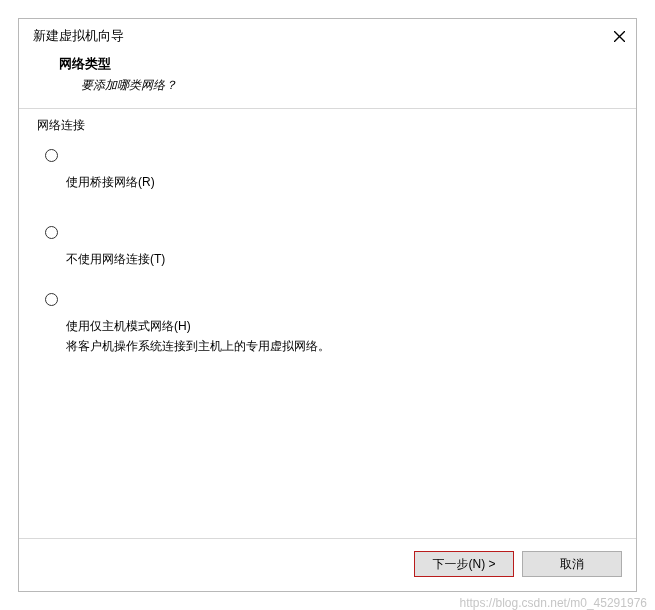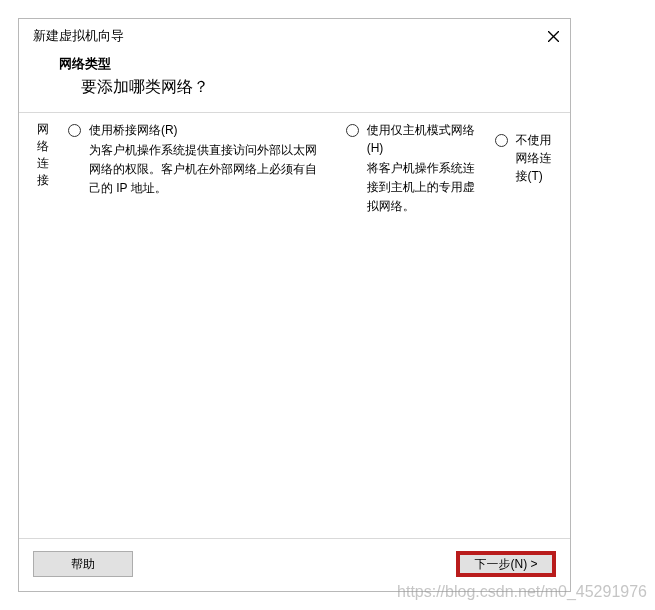--- a/index.html
+++ b/index.html
@@ -8,21 +8,21 @@
     padding: 18px;
     background: #fff;
     font-family: "Microsoft YaHei", "Segoe UI", sans-serif;
     font-size: 12px;
     color: #000;
     width: 655px;
     height: 610px;
     position: relative;
   }
   .dialog {
-    width: 553px;
+    width: 619px;
     height: 574px;
     border: 1px solid #b8b8b8;
     background: #fff;
     display: flex;
     flex-direction: column;
   }
   .titlebar {
     display: flex;
     justify-content: space-between;
     align-items: center;
@@ -30,26 +30,27 @@
   }
   .titlebar-title { font-size: 13px; }
   .close-icon {
     width: 14px; height: 14px;
     cursor: pointer;
     display: flex; align-items: center; justify-content: center;
   }
   .close-icon svg { width: 11px; height: 11px; }
   .header-block { padding: 4px 14px 14px 40px; }
   .header-title { font-size: 13px; font-weight: bold; margin-bottom: 4px; }
-  .header-sub { font-size: 16px; padding-left: 22px; }
+  .header-sub { font-size: 12px; padding-left: 22px; font-style: italic; }
   .sep { height: 1px; background: #d9d9d9; margin: 0; }
   .content {
     flex: 1;
     padding: 8px 18px 8px 18px;
     display: flex;
+    flex-direction: column;
   }
   .group-label { font-size: 12px; margin-bottom: 12px; }
   .option {
     margin: 0 0 22px 8px;
     display: flex;
     align-items: flex-start;
   }
   .option:last-of-type { margin-bottom: 0; }
   .radio {
     width: 13px; height: 13px;
@@ -62,21 +63,21 @@
     background: #fff;
   }
   .radio.checked::after {
     content: "";
     position: absolute;
     top: 2px; left: 2px;
     width: 7px; height: 7px;
     background: #000;
     border-radius: 50%;
   }
-  .option-body { flex: 1; }
+  .option-body { flex: 1; margin-top: 27px; }
   .option-label { font-size: 12px; line-height: 18px; }
   .option-desc {
     font-size: 12px;
     line-height: 19px;
     margin-top: 2px;
     padding-right: 10px;
   }
   .footer {
     padding: 12px 14px 14px 14px;
     display: flex;
@@ -90,26 +91,26 @@
     background: #e1e1e1;
     border: 1px solid #adadad;
     font-size: 12px;
     font-family: inherit;
     cursor: pointer;
     padding: 0 12px;
     display: inline-flex;
     align-items: center;
     justify-content: center;
   }
-  .btn.default { border: 4px solid #b91c1c; }
+  .btn.default { border: 1px solid #b91c1c; }
   .watermark {
     position: absolute;
     right: 8px;
-    bottom: 9px;
-    font-size: 16px;
+    bottom: 0;
+    font-size: 12px;
     color: rgba(150,150,150,0.55);
     pointer-events: none;
   }
 </style>
 </head>
 <body>
 
 <div class="dialog">
   <div class="titlebar">
     <div class="titlebar-title">新建虚拟机向导</div>
@@ -127,42 +128,41 @@
   </div>
   <div class="sep"></div>
 
   <div class="content">
     <div class="group-label">网络连接</div>
 
     <div class="option">
       <div class="radio"></div>
       <div class="option-body">
         <div class="option-label">使用桥接网络(R)</div>
-        <div class="option-desc">为客户机操作系统提供直接访问外部以太网网络的权限。客户机在外部网络上必须有自己的 IP 地址。</div>
       </div>
     </div>
 
+
+    <div class="option" style="margin-top:10px;">
+      <div class="radio"></div>
+      <div class="option-body">
+        <div class="option-label">不使用网络连接(T)</div>
+      </div>
+    </div>
 
     <div class="option">
       <div class="radio"></div>
       <div class="option-body">
         <div class="option-label">使用仅主机模式网络(H)</div>
         <div class="option-desc">将客户机操作系统连接到主机上的专用虚拟网络。</div>
       </div>
     </div>
-
-    <div class="option" style="margin-top:10px;">
-      <div class="radio"></div>
-      <div class="option-body">
-        <div class="option-label">不使用网络连接(T)</div>
-      </div>
-    </div>
   </div>
 
   <div class="sep"></div>
   <div class="footer">
-    <button class="btn">帮助</button>
     <div class="footer-spacer"></div>
     <button class="btn default">下一步(N) &gt;</button>
+    <button class="btn">取消</button>
   </div>
 </div>
 
 <div class="watermark">https://blog.csdn.net/m0_45291976</div>
 
 </body></html>

